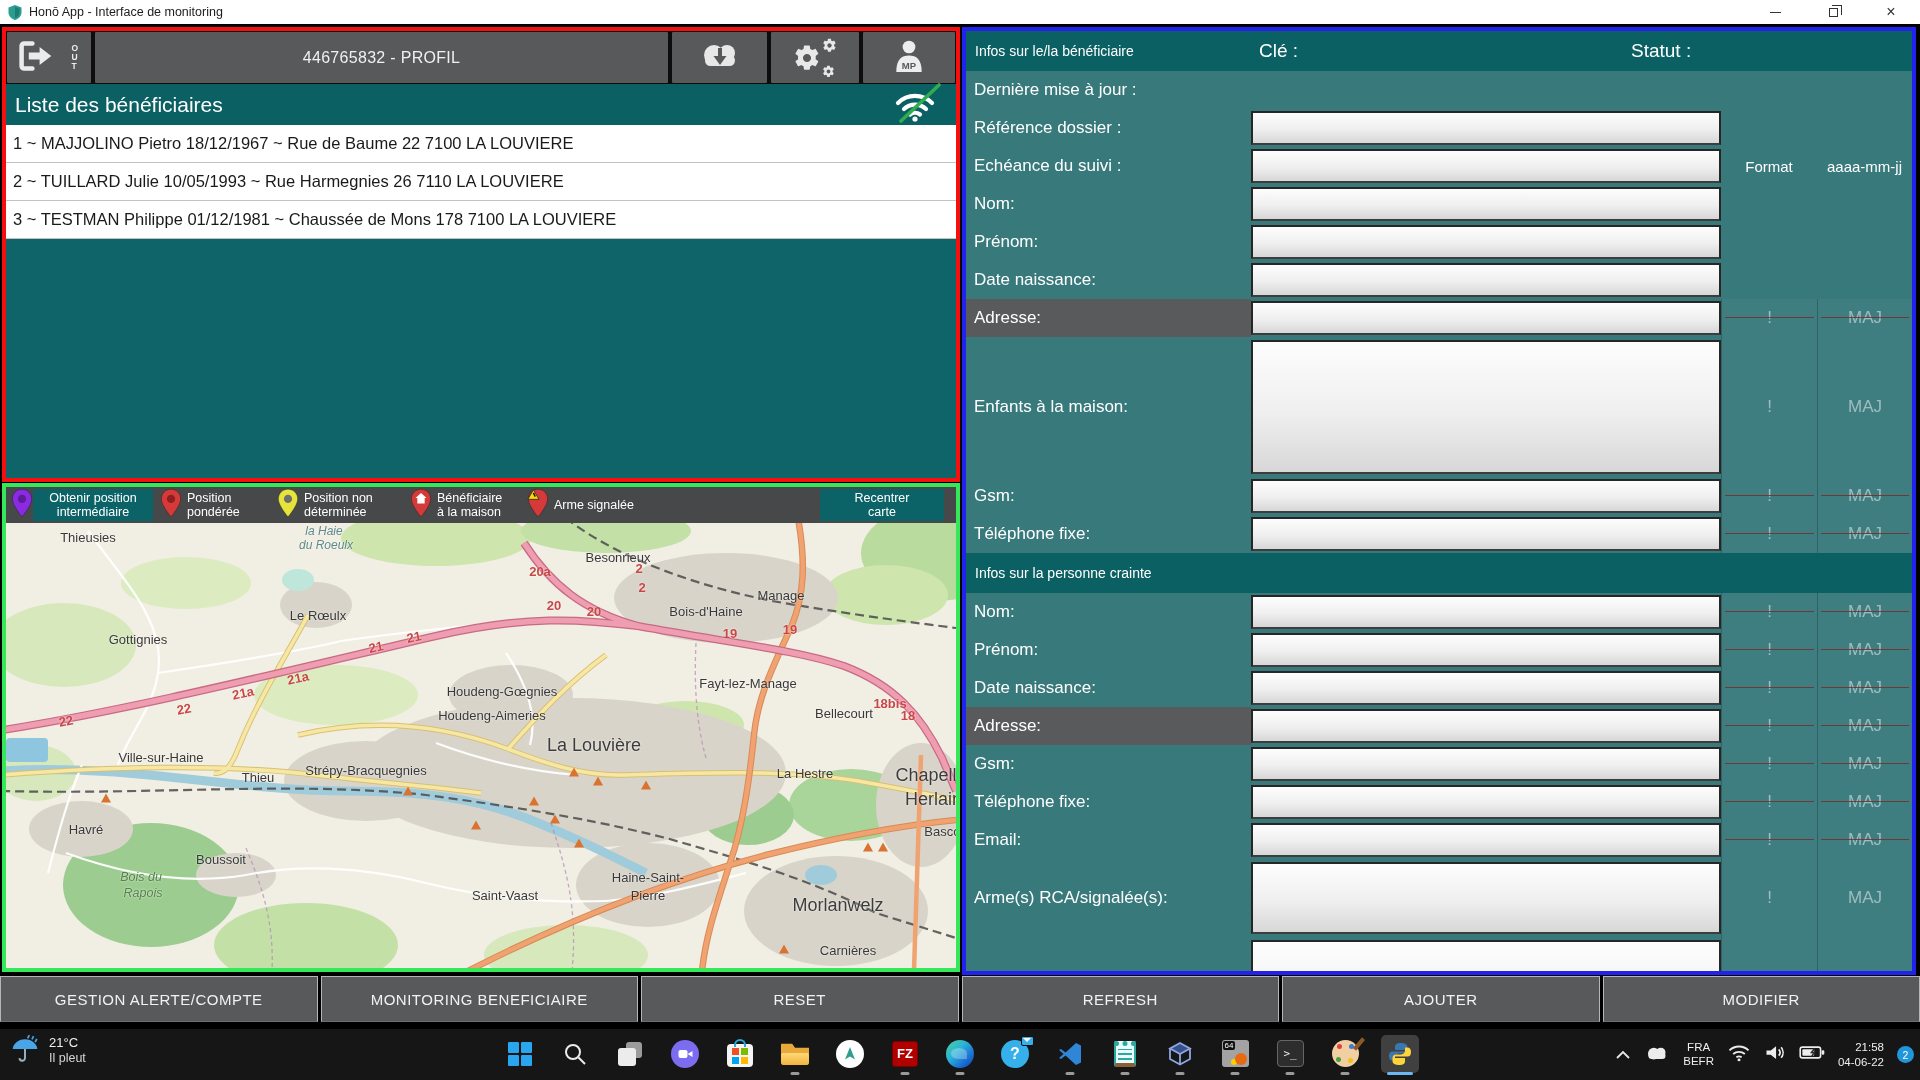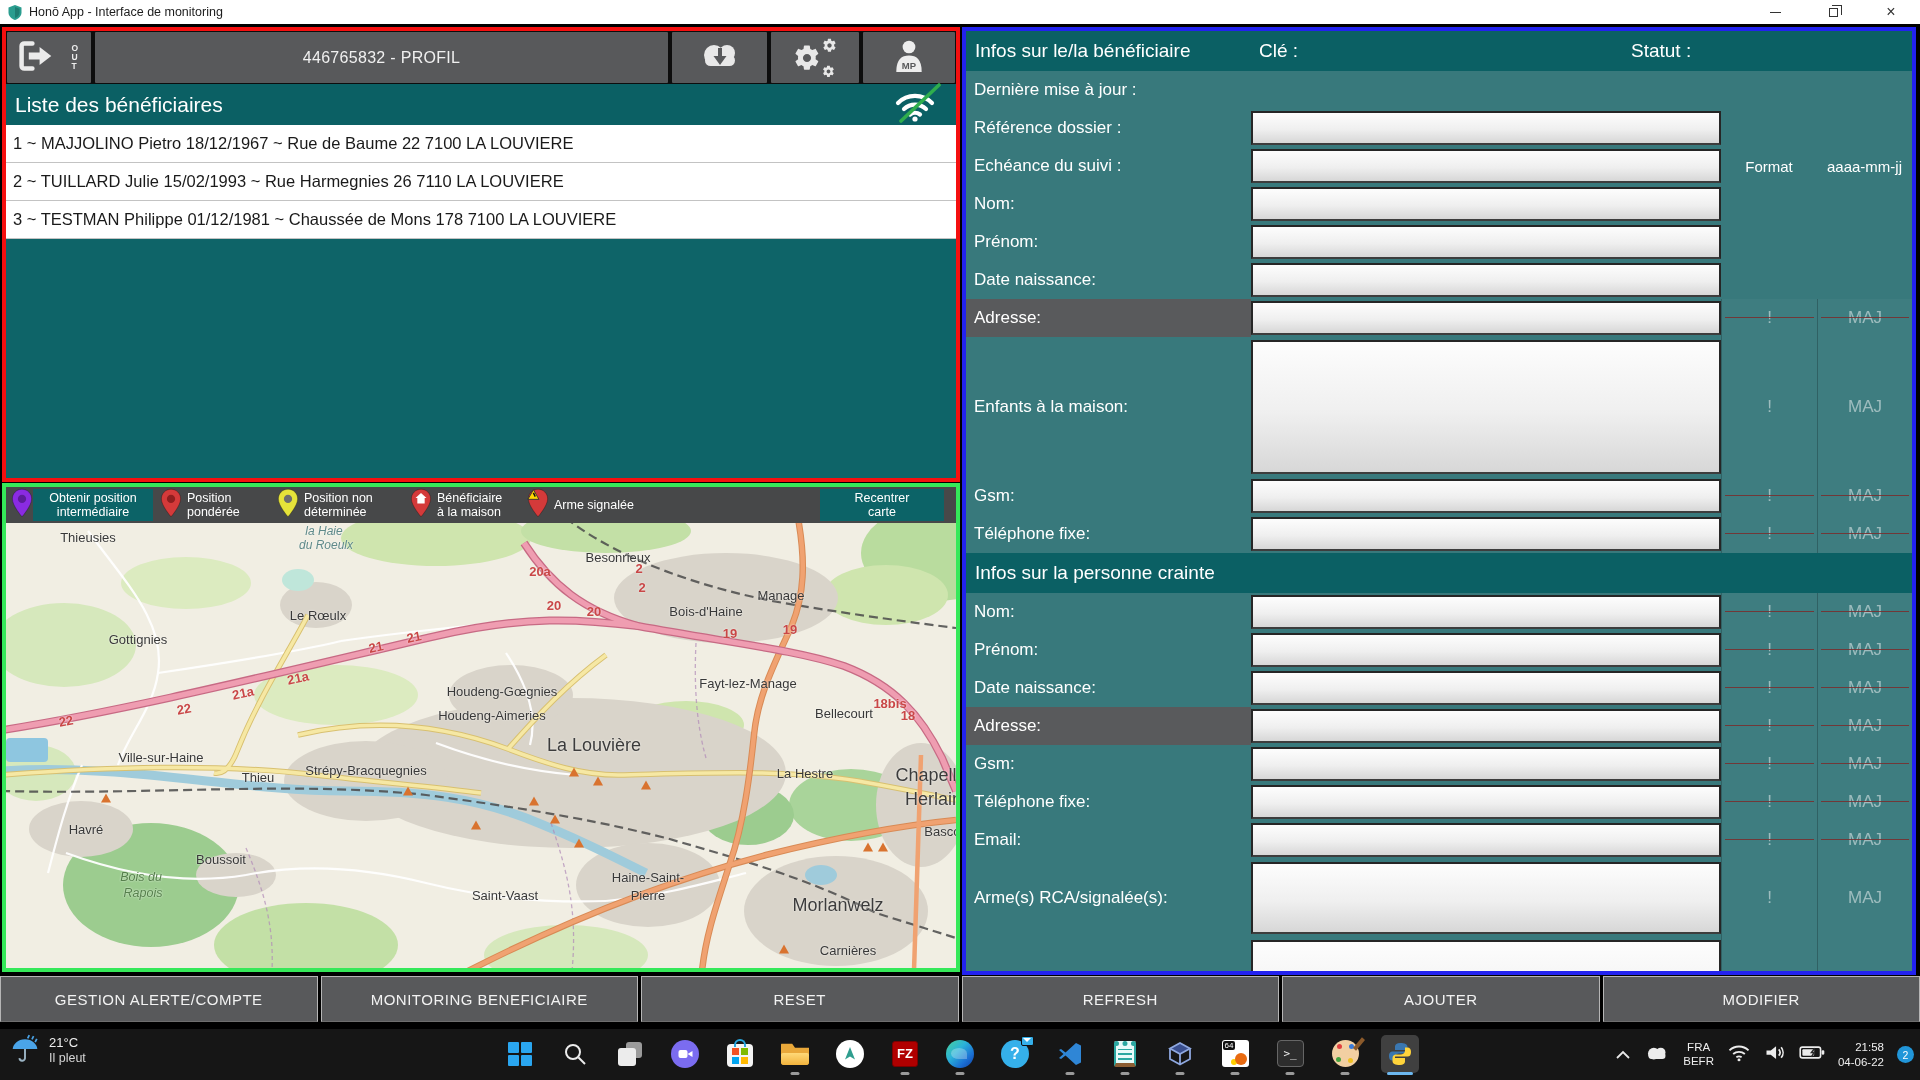--- a/index.html
+++ b/index.html
@@ -61,21 +61,21 @@
   .mlabel.big{font-size:18px;color:#3c3c3c;}
   .mlabel.wit{font-style:italic;color:#5f8a8a;font-size:12px;}
   .mlabel.git{font-style:italic;color:#56804c;font-size:12.5px;}
   .rref{position:absolute;transform:translate(-50%,-50%);font-size:13px;font-weight:bold;color:#c94747;
         text-shadow:0 0 2px rgba(255,255,255,.8);}
   .tri{position:absolute;width:0;height:0;border-left:5px solid transparent;border-right:5px solid transparent;
        border-bottom:9px solid #d9732f;transform:translate(-50%,-50%);}
 
   
   .rheader{height:40px;background:#0b6064;position:relative;color:#fff;}
-  .rheader .rh-title{position:absolute;left:9px;top:0;height:40px;display:flex;align-items:center;font-size:19px;}
+  .rheader .rh-title{position:absolute;left:9px;top:0;height:40px;display:flex;align-items:center;font-size:14px;}
   .rheader .rh-cle{position:absolute;left:293px;top:0;height:40px;display:flex;align-items:center;font-size:19px;}
   .rheader .rh-statut{position:absolute;left:665px;top:0;height:40px;display:flex;align-items:center;font-size:19px;}
   .frow{display:grid;grid-template-columns:285px 1fr 96px 95px;align-items:stretch;}
   .flab{display:flex;align-items:center;padding-left:8px;color:#fff;font-size:17px;}
   .flab.dark{background:#595a5c;}
   .ffld{display:flex;align-items:center;}
   .well{flex:1;height:34px;margin:2px 0;border:2px solid #262626;border-bottom-color:#3d3d3d;
         background:linear-gradient(180deg,#fdfdfd 0%,#efefef 55%,#d7d7d7 100%);}
   .well.tall{height:auto;align-self:stretch;margin:3px 0;}
   .fcell{position:relative;}
@@ -127,21 +127,21 @@
                   border-radius:50% 50% 0 50%;background:rgba(255,255,255,.28);}
   .mailicon{width:28px;height:28px;border-radius:50%;background:#35b0ea;color:#fff;font-weight:bold;font-size:16px;
             display:flex;align-items:center;justify-content:center;position:relative;}
   .mailbadge{position:absolute;top:-4px;right:-5px;width:13px;height:10px;background:#35b0ea;
              border:1.5px solid #101010;border-radius:2px;}
   .mailbadge:after{content:"";position:absolute;left:1px;top:1px;border-left:4.5px solid transparent;
                    border-right:4.5px solid transparent;border-top:4px solid #fff;}
   .npicon{width:22px;height:26px;background:#e9fbfa;border:2px solid #2ba8a2;border-top:5px dotted #2ba8a2;
           border-bottom:4px solid #8b5e34;border-radius:2px;display:flex;flex-direction:column;gap:3px;padding:3px 2px;}
   .npicon i{height:2px;background:#2ba8a2;display:block;}
-  .a64{width:27px;height:27px;background:#ffffff;border-radius:3px;position:relative;overflow:hidden;}
+  .a64{width:27px;height:27px;background:#a3a3a3;border-radius:3px;position:relative;overflow:hidden;}
   .a64-badge{position:absolute;top:1px;left:1px;background:#111;color:#fff;font-size:8px;padding:0 2px;border-radius:2px;}
   .a64-blob{position:absolute;right:2px;bottom:2px;width:12px;height:12px;border-radius:50%;background:#e86a10;
             box-shadow:-7px 3px 0 -3px #ffd000;}
   .termicon{width:27px;height:27px;background:#2d2d2d;border:1px solid #666;border-radius:4px;color:#eee;
             font-family:"DejaVu Sans Mono",monospace;font-size:11px;display:flex;align-items:center;justify-content:center;}
   .painticon{width:27px;height:27px;border-radius:50%;background:#f2cfa2;position:relative;}
   .painticon i{position:absolute;width:5px;height:5px;border-radius:50%;}
   .painticon:after{content:"";position:absolute;right:-2px;top:-3px;width:4px;height:14px;background:#8b5a2b;transform:rotate(40deg);}
   .p1{background:#e04040;top:4px;left:5px;}.p2{background:#3a7ad8;top:4px;right:5px;}
   .p3{background:#43a33f;bottom:5px;left:4px;}.p4{background:#f0c020;bottom:4px;right:6px;}
@@ -228,21 +228,21 @@
               <path d="M13 28 A 16 16 0 0 1 35 28"></path>
               <path d="M19 33.5 A 8 8 0 0 1 29 33.5"></path>
             </g>
             <circle cx="24" cy="38" r="2.6" fill="#fff"></circle>
             <line x1="10" y1="40" x2="48" y2="4" stroke="#2fae4d" stroke-width="3.6" stroke-linecap="round"></line>
           </svg>
       </span>
     </div>
     <div class="blist">
         <div class="lrow">1 ~ MAJJOLINO Pietro 18/12/1967 ~ Rue de Baume 22 7100 LA LOUVIERE</div>
-        <div class="lrow">2 ~ TUILLARD Julie 15/02/1993 ~ Rue Harmegnies 26 7110 LA LOUVIERE</div>
+        <div class="lrow">2 ~ TUILLARD Julie 10/05/1993 ~ Rue Harmegnies 26 7110 LA LOUVIERE</div>
         <div class="lrow">3 ~ TESTMAN Philippe 01/12/1981 ~ Chaussée de Mons 178 7100 LA LOUVIERE</div>
       </div>
   </div>
 
   <div class="panel p-map">
     <div class="legend">
         <div class="leg-item">
           <span><svg width="22" height="30" viewBox="0 0 24 32">
               <path d="M12 1C6 1 1.5 5.6 1.5 11.5C1.5 19 12 31 12 31C12 31 22.5 19 22.5 11.5C22.5 5.6 18 1 12 1Z" fill="#8a2be2" stroke="rgba(0,0,0,.3)" stroke-width="1"></path>
               <circle cx="12" cy="11.5" r="4.5" fill="#5c1d99"></circle>

